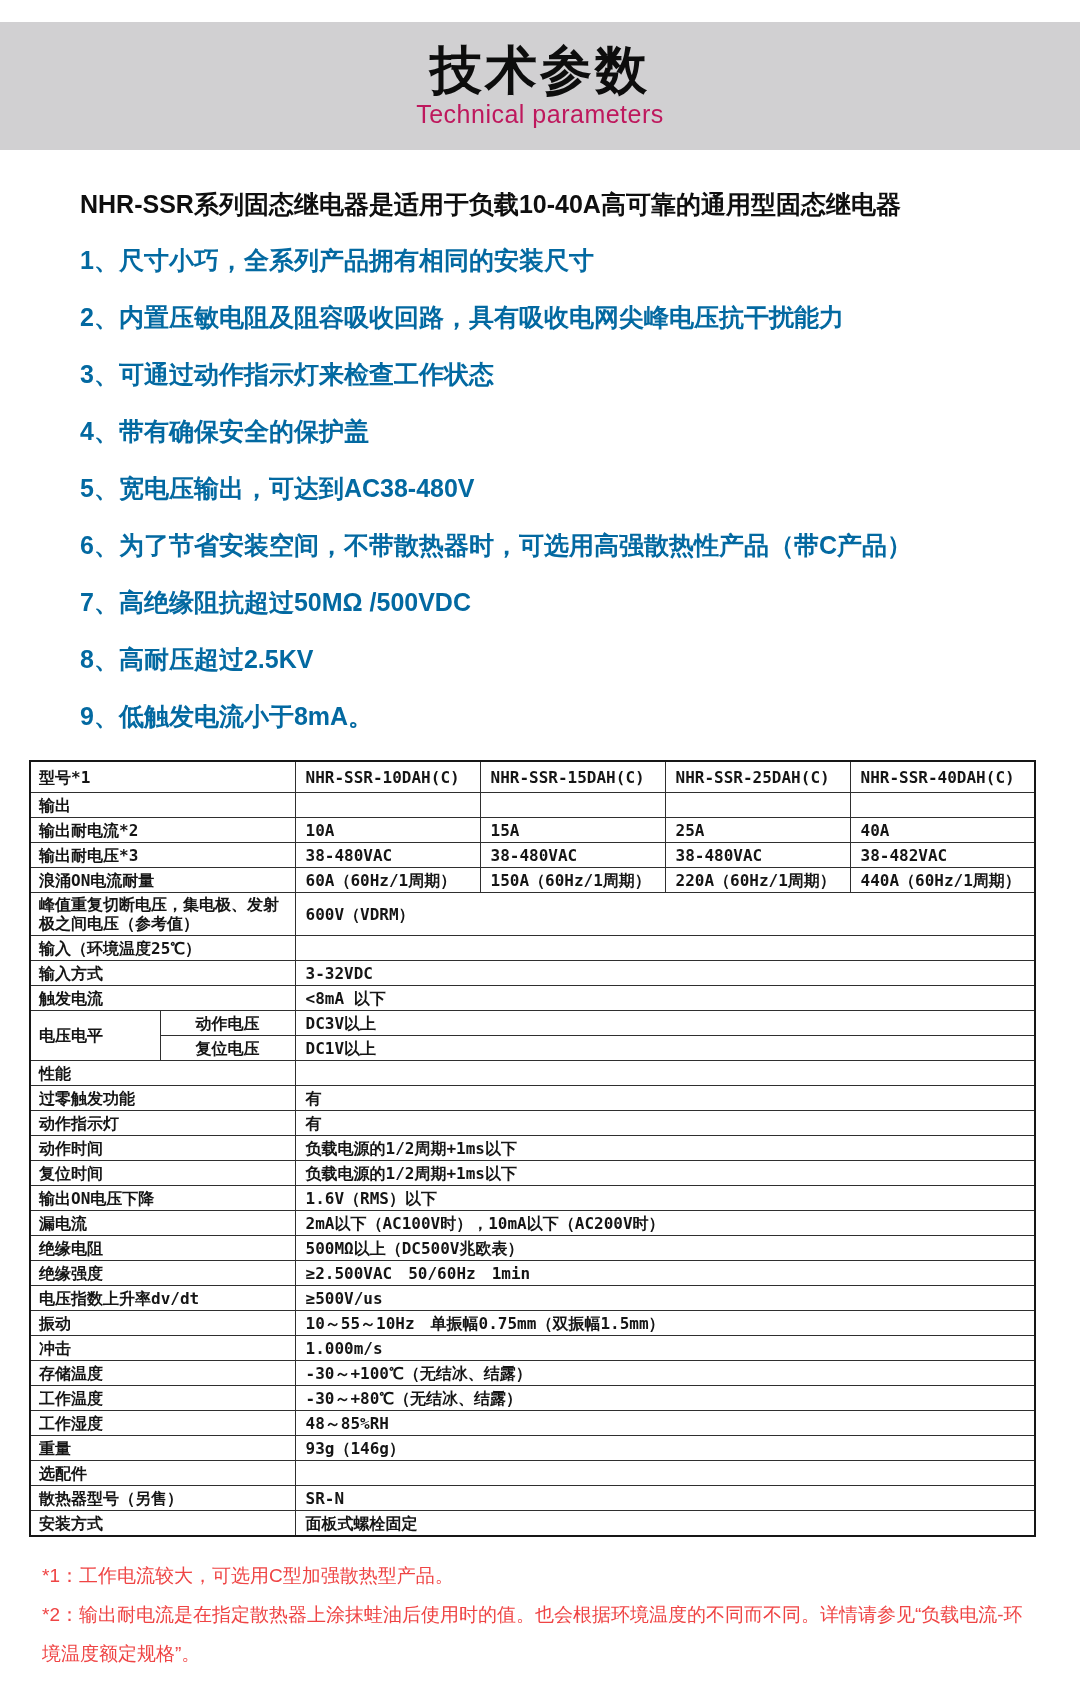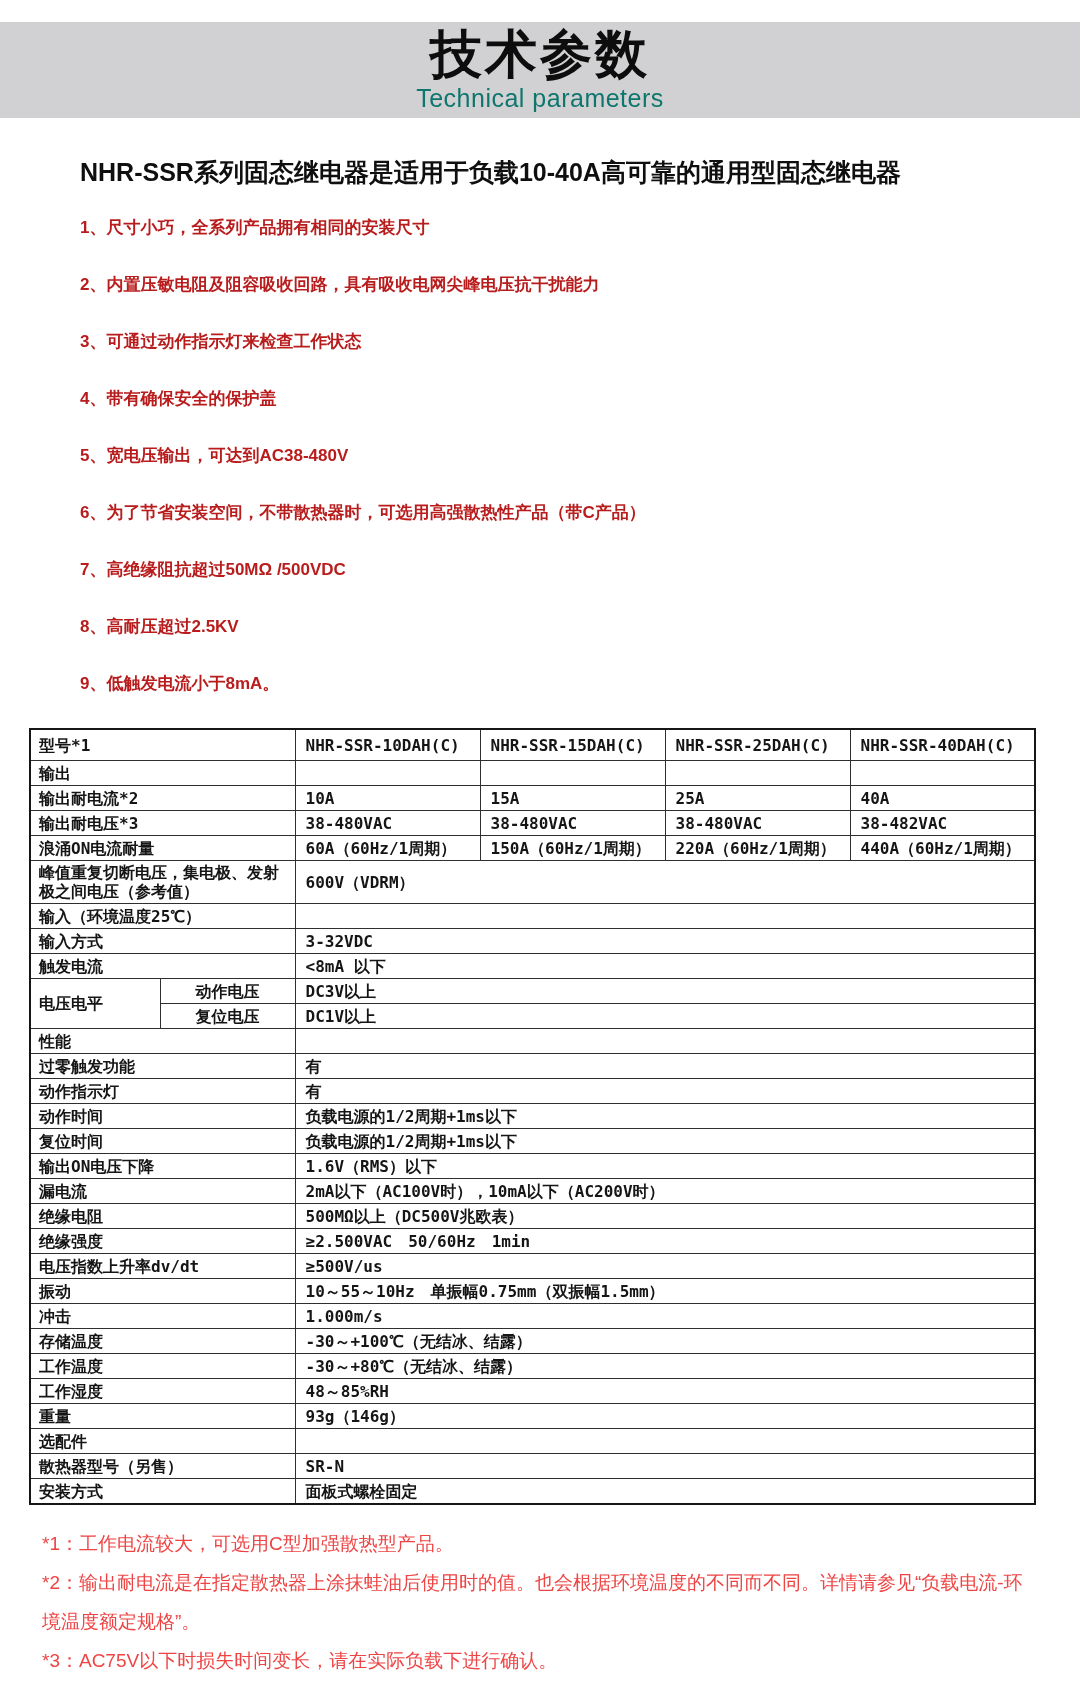--- a/index.html
+++ b/index.html
@@ -2,36 +2,36 @@
 <html><head>
 <meta charset="utf-8">
 <style>
   html,body { margin:0; padding:0; background:#ffffff; }
   .page {
     width:1080px; min-height:1683px; background:#ffffff;
     font-family:"Liberation Sans", sans-serif; color:#111;
     position:relative; overflow:hidden;
   }
   .banner {
-    margin-top:22px; height:96px; background:#d1d0d2;
+    margin-top:22px; height:128px; background:#d1d0d2;
     display:flex; flex-direction:column; align-items:center; justify-content:center;
   }
   .banner h1 {
     margin:0; font-size:52px; font-weight:bold; letter-spacing:3px; color:#0d0d0d; line-height:1.05;
   }
   .banner p {
-    margin:3px 0 0; font-size:25px; font-weight:400; color:#0f766e; letter-spacing:0.5px;
+    margin:3px 0 0; font-size:25px; font-weight:400; color:#be185d; letter-spacing:0.5px;
   }
   .content { padding:0 80px; }
   .intro {
     margin:41px 0 0; font-size:25px; font-weight:700; line-height:27px; color:#0f0f0f;
   }
   .features { list-style:none; margin:29px 0 0; padding:0; }
   .features li {
-    font-size:17px; font-weight:700; line-height:26px; margin-bottom:31px; color:#b91c1c;
+    font-size:25px; font-weight:700; line-height:26px; margin-bottom:31px; color:#0369a1;
   }
   table.spec {
     margin:3px 0 0 38px; width:1005px; border-collapse:collapse; table-layout:fixed;
     font-family:"DejaVu Sans Mono", monospace; font-size:16px; font-weight:600; color:#151515;
   }
   table.spec { border:2px solid #161616;margin-left:29px; }
   table.spec td {
     border:1px solid #2f2f2f; padding:2px 8px; height:20px; line-height:19px;
     white-space:pre-wrap; overflow:hidden; vertical-align:middle;
   }

